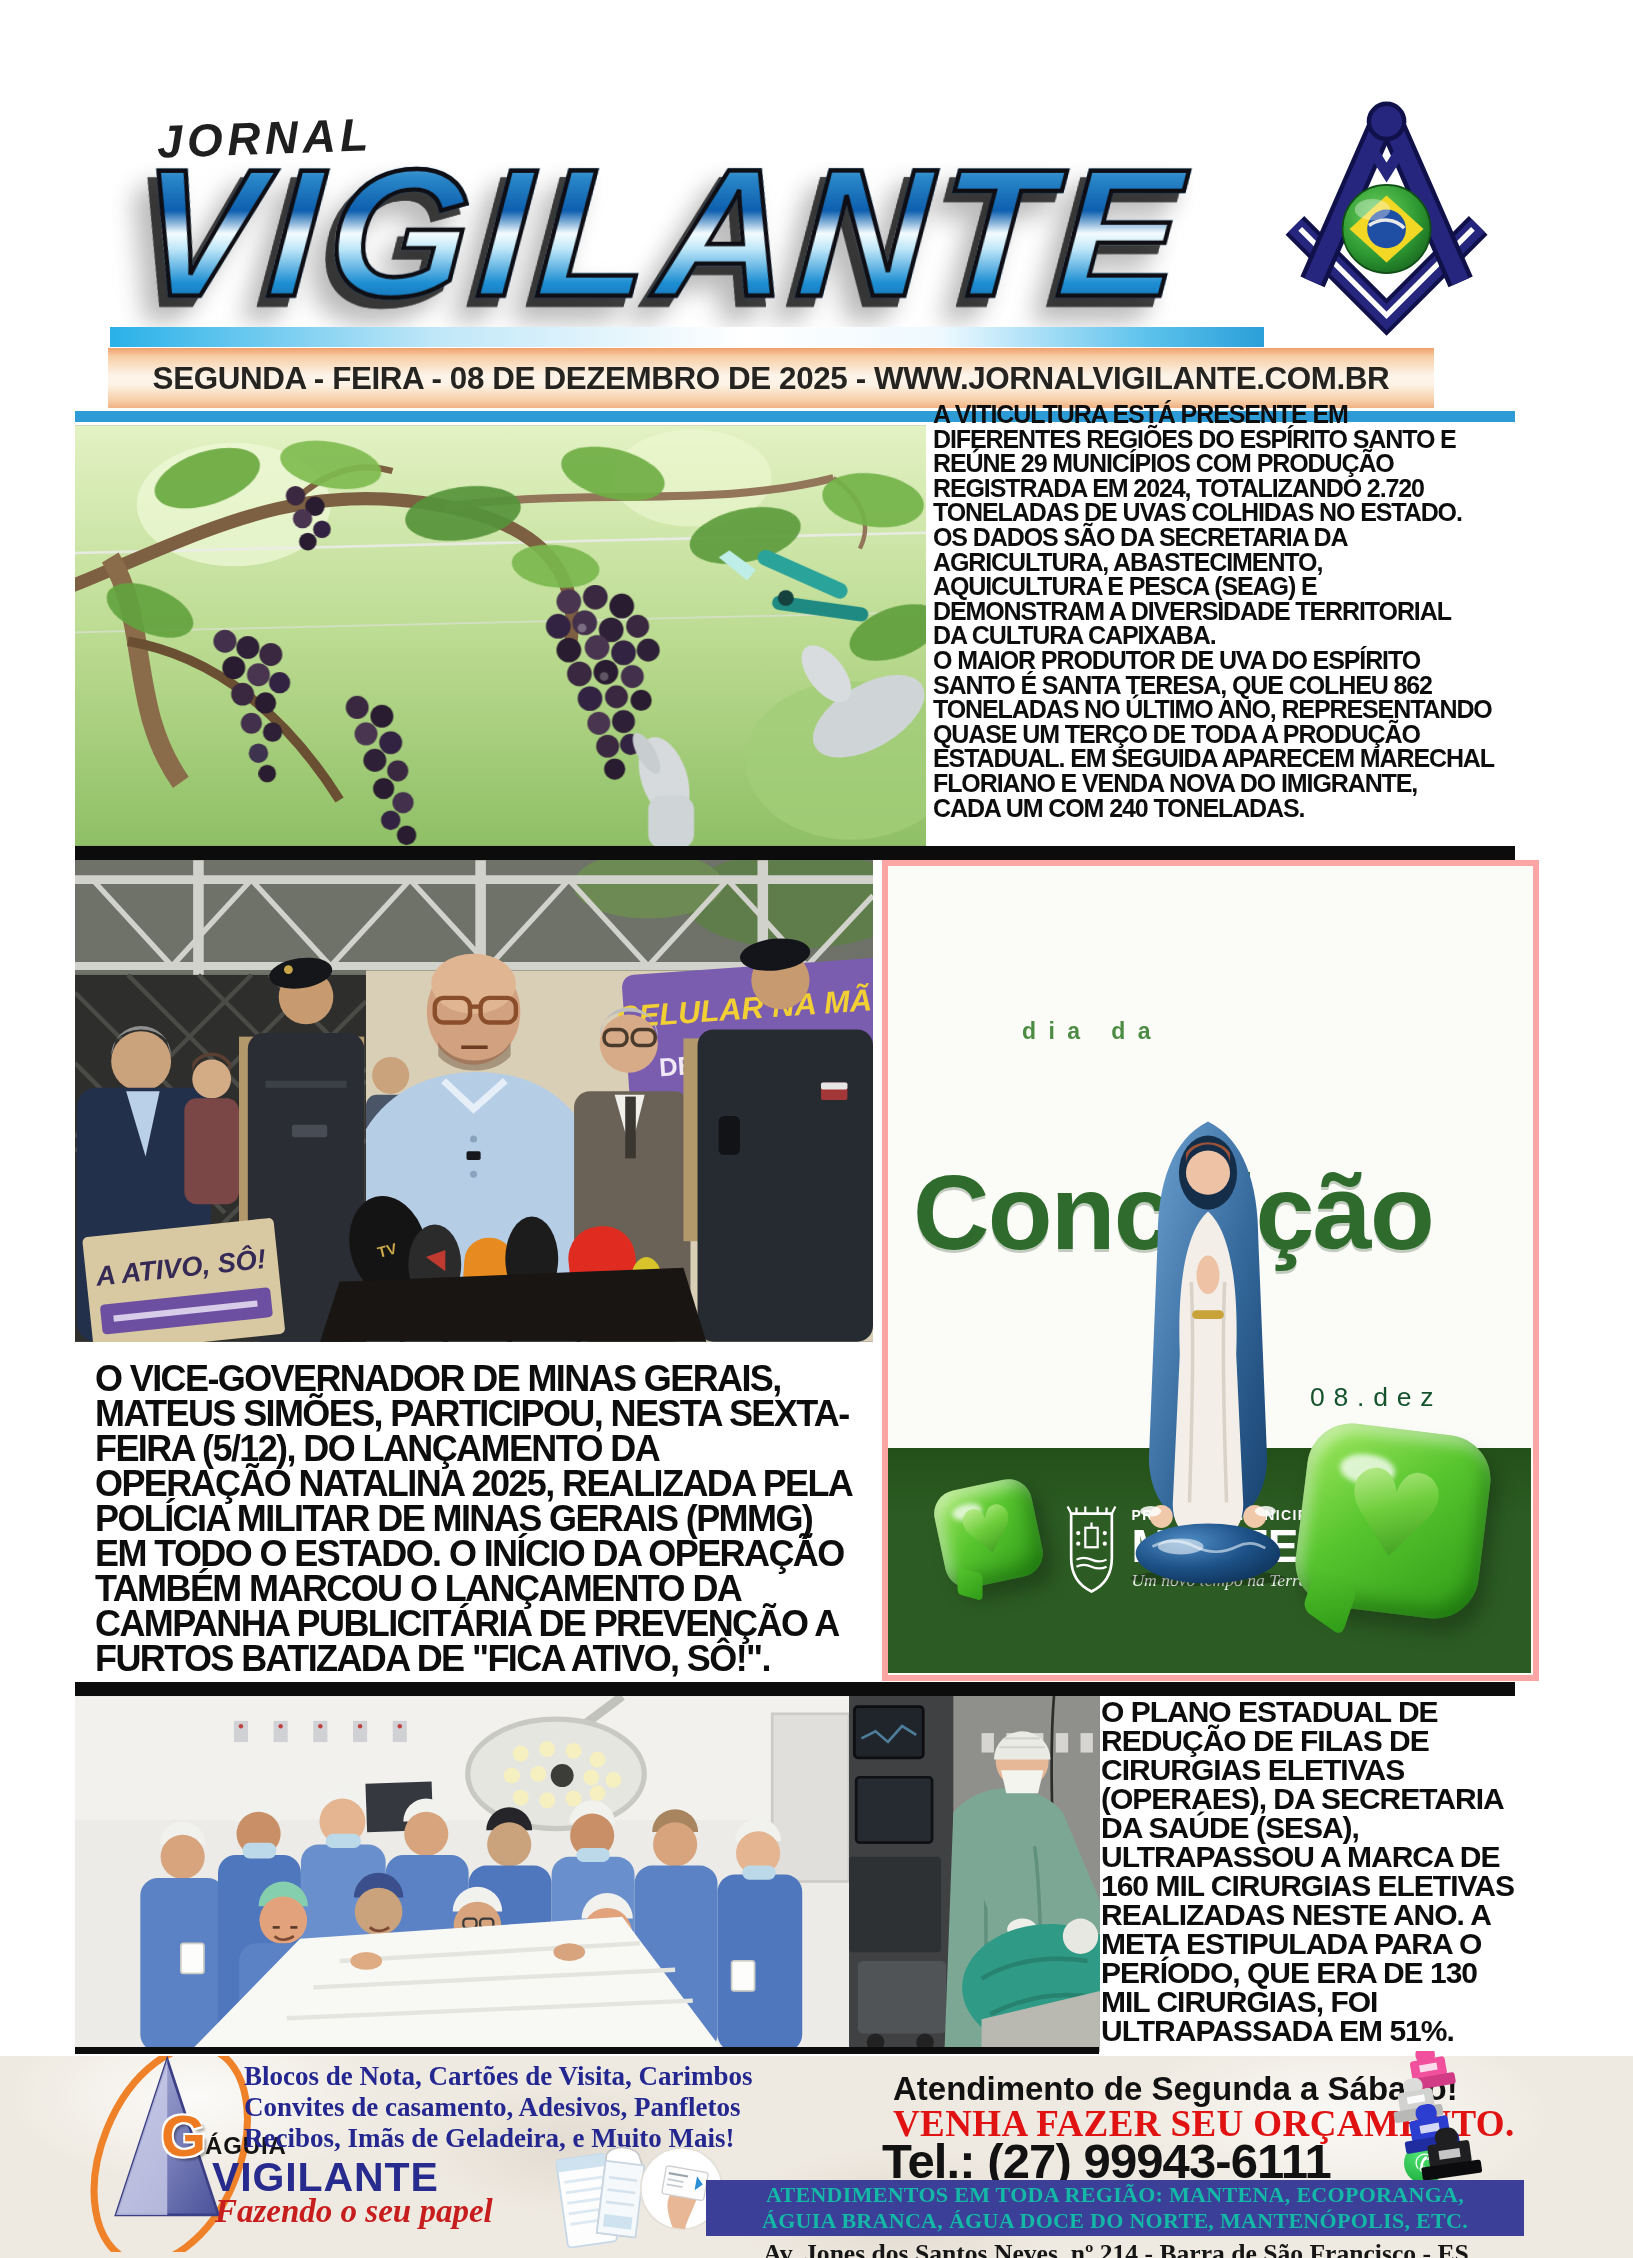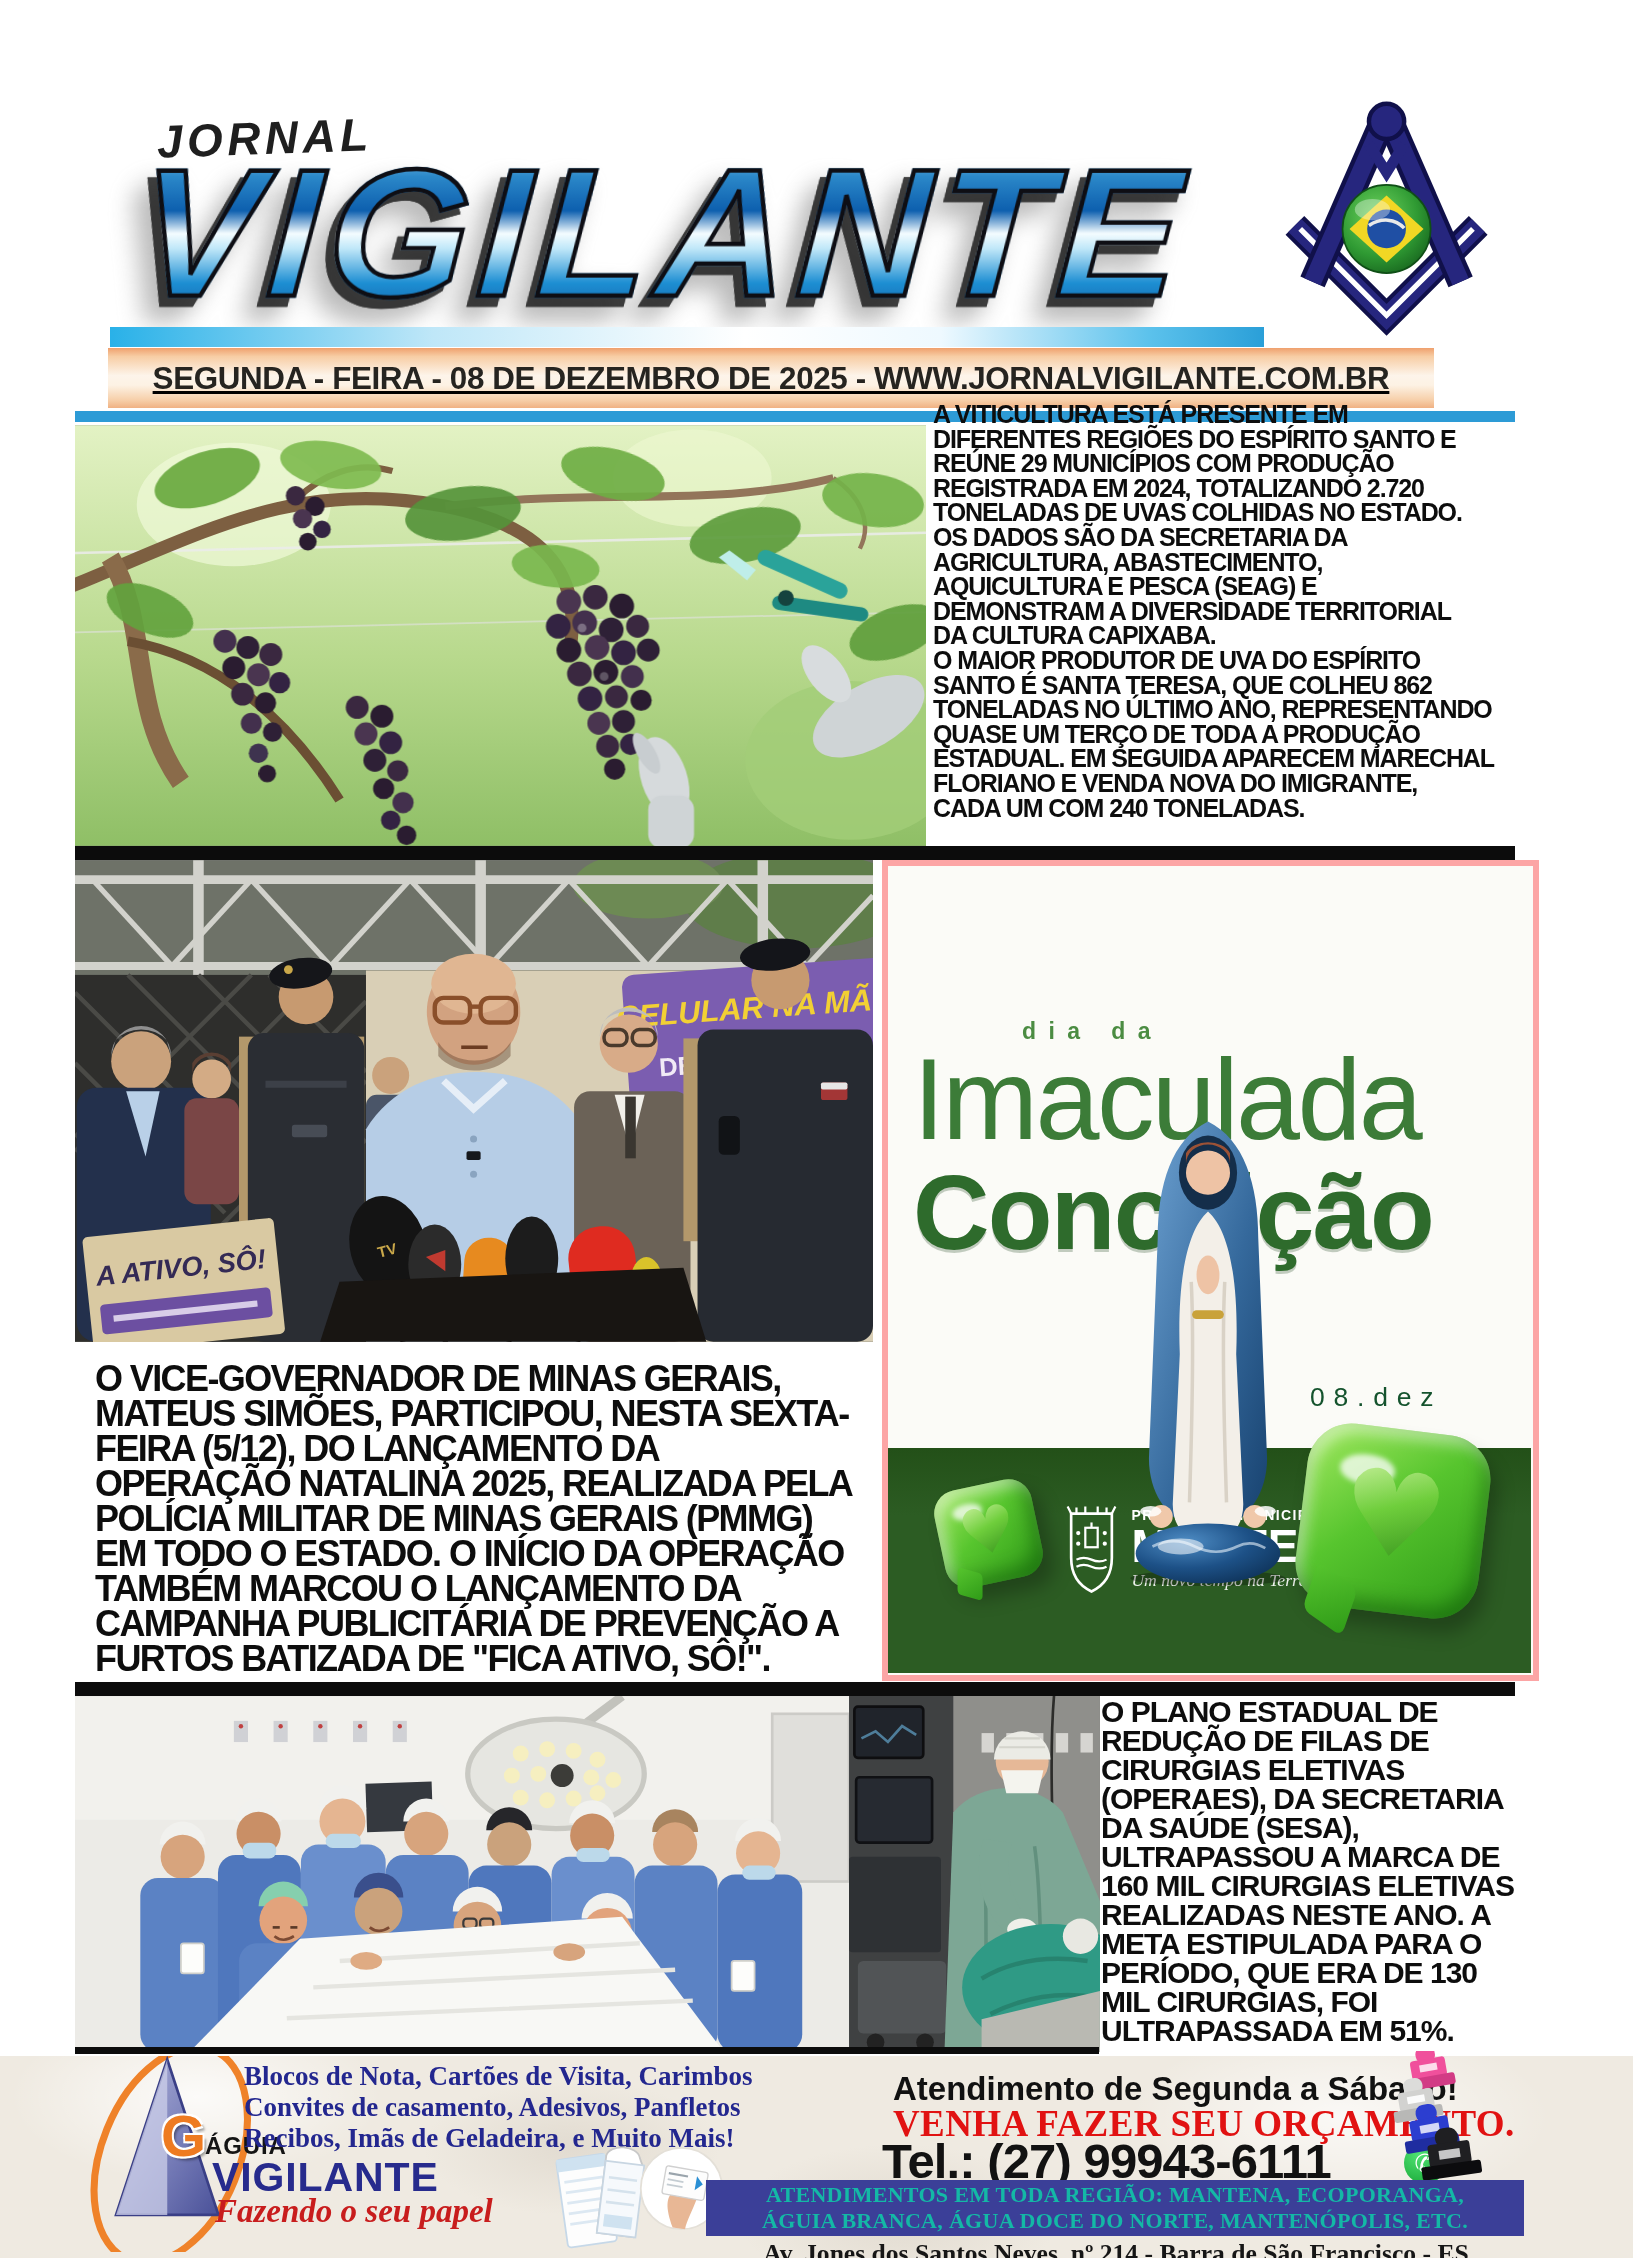--- a/index.html
+++ b/index.html
@@ -12,21 +12,21 @@
           letter-spacing:4.4px;transform:rotate(-2deg);}
   .mast-title{left:139px;top:138px;font:italic 900 182px/1.05 "Liberation Sans",sans-serif;letter-spacing:8.8px;
           transform:skewX(-4deg);white-space:nowrap;
           background:linear-gradient(180deg,#aadcf5 0%,#2b88c9 20%,#0d5fae 38%,#f4fcff 50%,#bfe7f8 58%,#1d8ed2 76%,#0b4e97 100%);
           -webkit-background-clip:text;background-clip:text;color:transparent;
           -webkit-text-stroke:4.4px #0e0e14;
           filter:drop-shadow(-8px 9.7px 0 rgba(25,25,25,.82)) drop-shadow(-14px 16px 12.4px rgba(95,95,95,.45));}
   .bar-blue-grad{left:110px;top:327px;width:1154px;height:20px;
           background:linear-gradient(90deg,#29b1e8 0%,#bfe7f8 28%,#ffffff 55%,#eef9ff 72%,#5cc2ec 90%,#2a9fd8 100%);}
   .datebar{left:108px;top:348px;width:1326px;height:60px;display:flex;align-items:center;justify-content:center;
-          background:linear-gradient(180deg,#efa06d 0%,#f7cda4 14%,#fdf4ea 46%,#fdf2e4 62%,#f6cda6 88%,#f0b183 100%);text-decoration:underline;}
+          background:linear-gradient(180deg,#efa06d 0%,#f7cda4 14%,#fdf4ea 46%,#fdf2e4 62%,#f6cda6 88%,#f0b183 100%);}
   .datebar span{font-weight:bold;font-size:32px;color:#262420;letter-spacing:-0.4px;transform:scaleX(.98);white-space:nowrap;}
   .stripe{left:75px;top:411px;width:1440px;height:10.6px;background:#2d9bd6;}
 
   
   .story{color:#0d0d0d;font-weight:bold;white-space:pre-line;}
   .story-viticultura{left:933px;top:402px;width:618px;font-size:25px;line-height:24.6px;letter-spacing:-1.1px;}
   .story-natalina{left:95px;top:1361px;width:803px;font-size:36px;line-height:35px;letter-spacing:-1.6px;}
   .story-cirurgias{left:1101px;top:1697px;width:446px;font-size:30px;line-height:29px;letter-spacing:-1px;}
 
   .divider{background:#0c0c0c;}
@@ -382,21 +382,20 @@
         <rect x="0" y="0" width="218" height="132" rx="6" fill="#d9c9a2"></rect>
         <text x="108" y="56" text-anchor="middle" font-size="31" font-style="italic" font-weight="900" fill="#342a55">A ATIVO, SÔ!</text>
         <rect x="12" y="78" width="194" height="34" rx="5" fill="#6c4fa1"></rect>
         <line x1="26" y1="95" x2="190" y2="95" stroke="#d8cde8" stroke-width="7"></line>
       </g>
     </svg>
   </figure>
 
   <aside class="abs poster">
     <div class="abs poster-kicker">dia da</div>
-    <div class="abs poster-title1">Imaculada</div>
     <div class="abs poster-title2">Conceição</div>
     <div class="abs poster-date">08.dez</div>
 
     <div class="abs poster-band">
       <div class="abs mantena">
         <svg width="55" height="92" viewBox="0 0 62 104">
           <path d="M8 12 L54 12 L54 62 C54 82 44 94 31 100 C18 94 8 82 8 62 Z" fill="none" stroke="#ffffff" stroke-width="3"></path>
           <path d="M8 12 L4 4 M54 12 L58 4 M14 12 L14 5 M24 12 L24 4 M38 12 L38 4 M48 12 L48 5" stroke="#ffffff" stroke-width="2.5"></path>
           <rect x="24" y="28" width="14" height="22" fill="none" stroke="#ffffff" stroke-width="2.5"></rect>
           <line x1="31" y1="22" x2="31" y2="28" stroke="#ffffff" stroke-width="2.5"></line>

